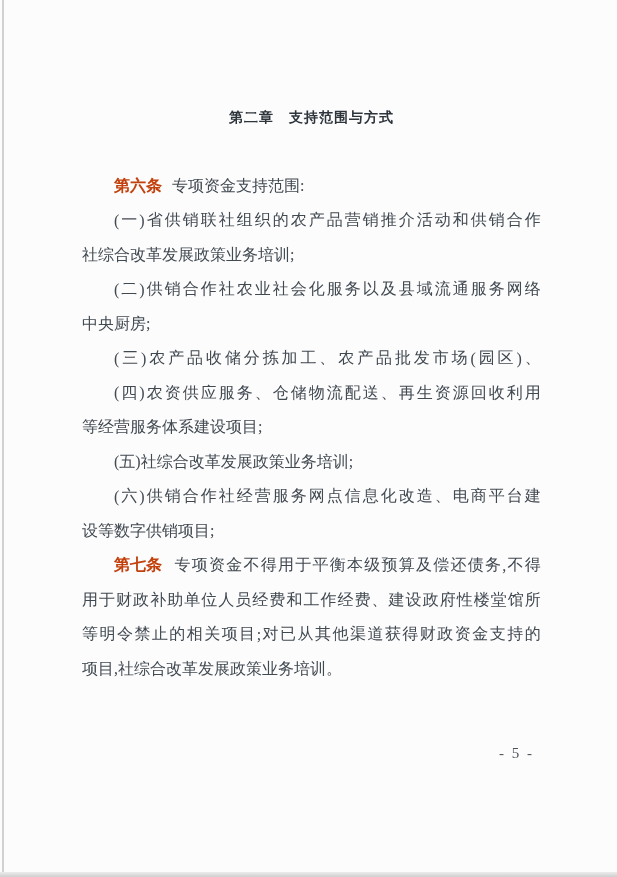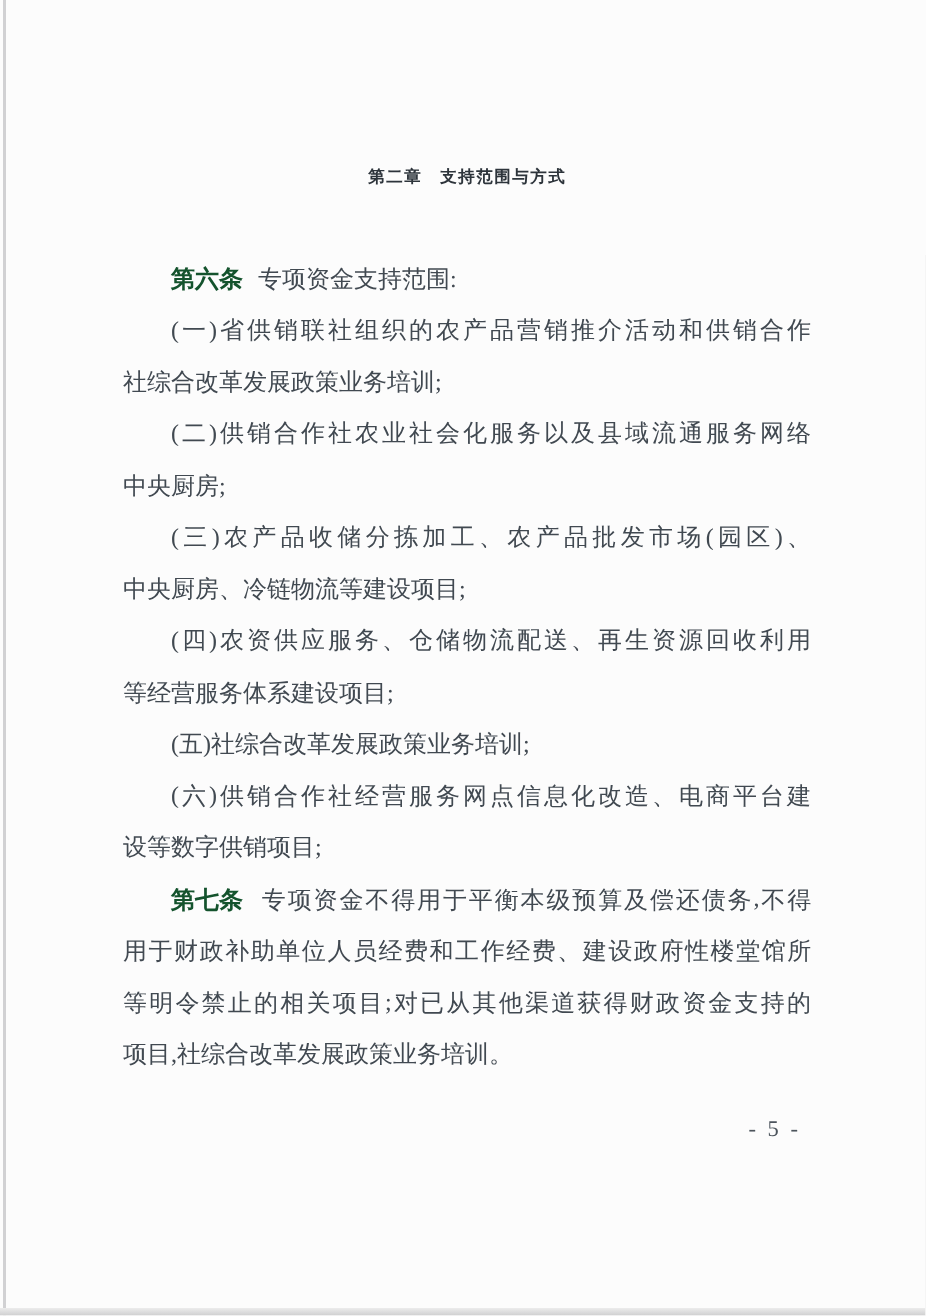--- a/index.html
+++ b/index.html
@@ -22,41 +22,41 @@
   }
   .scan-edge-bottom {
     position: absolute; left: 0; bottom: 0;
     width: 617px; height: 5px;
     background: linear-gradient(#ececec, #cfcfd0);
   }
   .heading {
     position: absolute;
     left: 82px; top: 106px; width: 459px;
     margin: 0;
-    font-size: 11px; line-height: 24px;
+    font-size: 14px; line-height: 24px;
     font-weight: 700;
     color: #2d343b;
     text-align: center;
     letter-spacing: 1px;
   }
   .doc-body {
     position: absolute;
     left: 82px; top: 169px; width: 459px;
     font-size: 16px;
     color: #414951;
   }
   .line {
     height: 34.5px;
     display: flex;
     align-items: center;
     white-space: pre;
   }
   .line.indent { padding-left: 32px; }
   .line.justify { justify-content: space-between; }
-  .line .bold { font-weight: 700; color: #14532d; }
+  .line .bold { font-weight: 700; color: #c2410c; }
   .line .gap { width: 10px; flex: 0 0 auto; }
   .page-number {
     position: absolute;
     left: 82px; top: 743px; width: 452px;
     text-align: right;
     font-size: 15px; line-height: 20px;
     letter-spacing: 2px;
     color: #4c545c;
   }
 </style>
@@ -69,21 +69,20 @@
 
   <h1 class="heading">第二章　支持范围与方式</h1>
 
   <div class="doc-body" id="doc-body">
       <div class="line indent"><span class="bold">第六条</span><span class="gap"></span><span>专项资金支持范围:</span></div>
       <div class="line indent justify"><span>(</span><span>一</span><span>)</span><span>省</span><span>供</span><span>销</span><span>联</span><span>社</span><span>组</span><span>织</span><span>的</span><span>农</span><span>产</span><span>品</span><span>营</span><span>销</span><span>推</span><span>介</span><span>活</span><span>动</span><span>和</span><span>供</span><span>销</span><span>合</span><span>作</span></div>
       <div class="line"><span>社综合改革发展政策业务培训;</span></div>
       <div class="line indent justify"><span>(</span><span>二</span><span>)</span><span>供</span><span>销</span><span>合</span><span>作</span><span>社</span><span>农</span><span>业</span><span>社</span><span>会</span><span>化</span><span>服</span><span>务</span><span>以</span><span>及</span><span>县</span><span>域</span><span>流</span><span>通</span><span>服</span><span>务</span><span>网</span><span>络</span></div>
       <div class="line"><span>中央厨房;</span></div>
       <div class="line indent justify"><span>(</span><span>三</span><span>)</span><span>农</span><span>产</span><span>品</span><span>收</span><span>储</span><span>分</span><span>拣</span><span>加</span><span>工</span><span>、</span><span>农</span><span>产</span><span>品</span><span>批</span><span>发</span><span>市</span><span>场</span><span>(</span><span>园</span><span>区</span><span>)</span><span>、</span></div>
-      <div class="line"><span>中央厨房、冷链物流等建设项目;</span></div>
       <div class="line indent justify"><span>(</span><span>四</span><span>)</span><span>农</span><span>资</span><span>供</span><span>应</span><span>服</span><span>务</span><span>、</span><span>仓</span><span>储</span><span>物</span><span>流</span><span>配</span><span>送</span><span>、</span><span>再</span><span>生</span><span>资</span><span>源</span><span>回</span><span>收</span><span>利</span><span>用</span></div>
       <div class="line"><span>等经营服务体系建设项目;</span></div>
       <div class="line indent"><span>(五)社综合改革发展政策业务培训;</span></div>
       <div class="line indent justify"><span>(</span><span>六</span><span>)</span><span>供</span><span>销</span><span>合</span><span>作</span><span>社</span><span>经</span><span>营</span><span>服</span><span>务</span><span>网</span><span>点</span><span>信</span><span>息</span><span>化</span><span>改</span><span>造</span><span>、</span><span>电</span><span>商</span><span>平</span><span>台</span><span>建</span></div>
       <div class="line"><span>设等数字供销项目;</span></div>
       <div class="line indent justify"><span class="bold">第七条</span><span class="gap"></span><span>专</span><span>项</span><span>资</span><span>金</span><span>不</span><span>得</span><span>用</span><span>于</span><span>平</span><span>衡</span><span>本</span><span>级</span><span>预</span><span>算</span><span>及</span><span>偿</span><span>还</span><span>债</span><span>务</span><span>,</span><span>不</span><span>得</span></div>
       <div class="line justify"><span>用</span><span>于</span><span>财</span><span>政</span><span>补</span><span>助</span><span>单</span><span>位</span><span>人</span><span>员</span><span>经</span><span>费</span><span>和</span><span>工</span><span>作</span><span>经</span><span>费</span><span>、</span><span>建</span><span>设</span><span>政</span><span>府</span><span>性</span><span>楼</span><span>堂</span><span>馆</span><span>所</span></div>
       <div class="line justify"><span>等</span><span>明</span><span>令</span><span>禁</span><span>止</span><span>的</span><span>相</span><span>关</span><span>项</span><span>目</span><span>;</span><span>对</span><span>已</span><span>从</span><span>其</span><span>他</span><span>渠</span><span>道</span><span>获</span><span>得</span><span>财</span><span>政</span><span>资</span><span>金</span><span>支</span><span>持</span><span>的</span></div>
       <div class="line"><span>项目,社综合改革发展政策业务培训。</span></div>
     </div>

